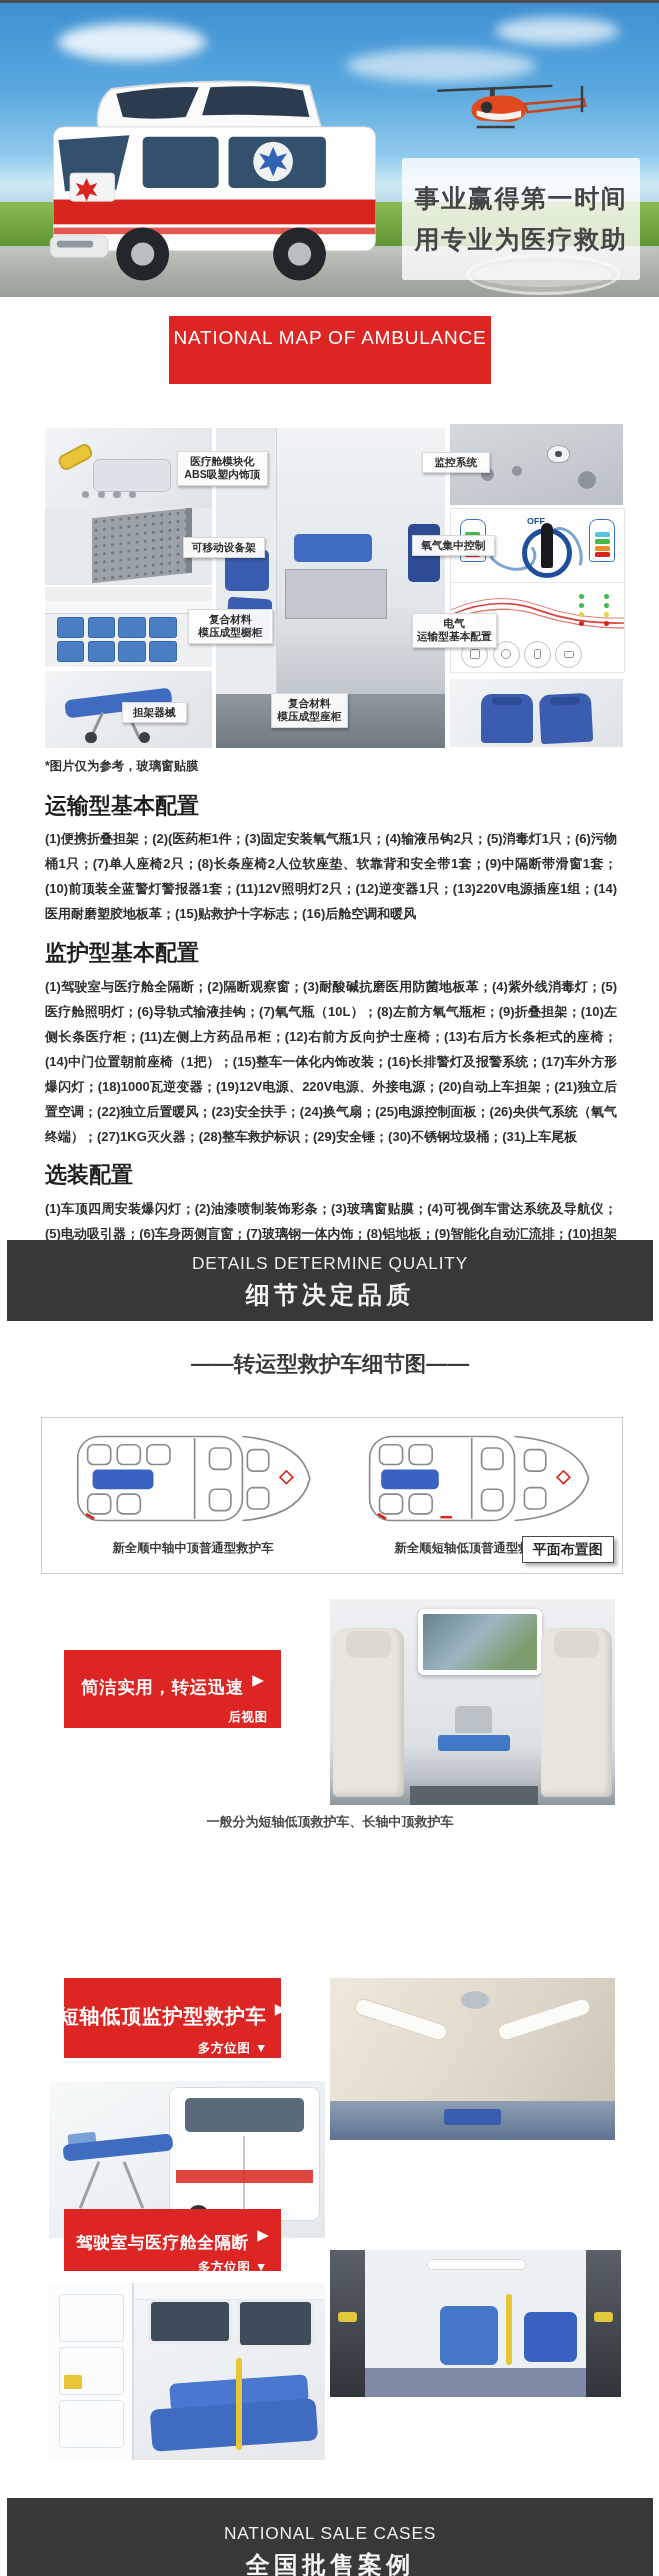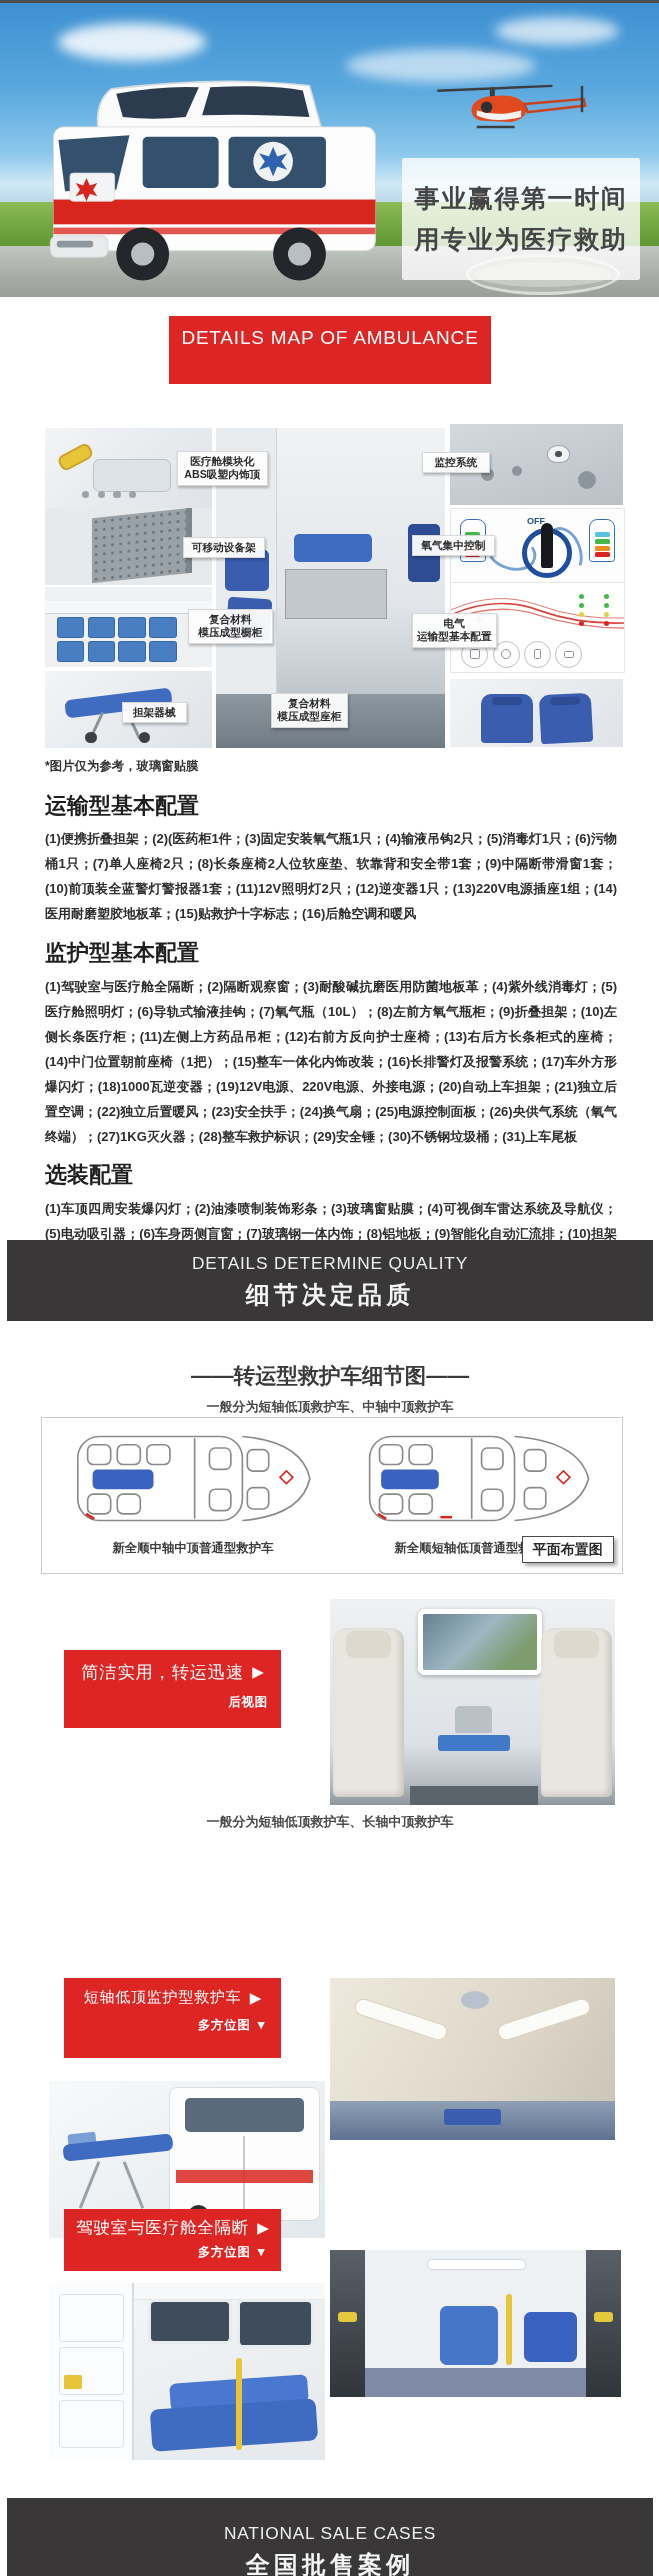--- a/index.html
+++ b/index.html
@@ -93,33 +93,33 @@
 
   
   .darkbanner{margin:0 6.6px;height:81px;background:#393737;color:#f5f5f5;text-align:center;}
   .darkbanner .en{font-size:17.3px;letter-spacing:0.8px;padding-top:13px;font-weight:500;color:#eee;}
   .darkbanner .zh{font-size:24px;font-weight:800;letter-spacing:4.1px;margin-top:5px;}
   .darkbanner.tall{height:106px;}
   .darkbanner.tall .en{padding-top:25px;}
 
   
   .transfer{width:660px;height:278px;position:relative;}
-  .line-heading{font-size:21.4px;font-weight:800;color:#3a3a3a;text-align:center;margin:0;padding-top:40px;}
+  .line-heading{font-size:21.4px;font-weight:800;color:#3a3a3a;text-align:center;margin:0;padding-top:28px;}
   .sub-heading{font-size:13px;font-weight:600;color:#4a4a4a;text-align:center;margin:8.2px 0 0;}
   .plan-panel{position:absolute;left:41px;top:96px;width:580px;height:155px;border:0.8px solid #ccc;background:#fff;}
   .plan{position:absolute;top:6.6px;width:272px;height:107px;}
   .plan-label{position:absolute;top:122px;width:272px;text-align:center;font-size:12.4px;font-weight:700;color:#3d3d3d;}
   .corner-chip{position:absolute;right:8.2px;bottom:10px;background:#fff;border:1.6px solid #4a4a4a;
                box-shadow:2.5px 2.5px 3.3px rgba(0,0,0,.3);padding:3.3px 10px;font-size:14px;font-weight:800;color:#2b2b2b;}
 
   
   .feature1{position:relative;width:660px;height:206px;}
   .redchip{position:absolute;background:#dd2523;color:#fff;box-sizing:border-box;padding:10px 13px 8.2px;}
   .redchip .title-row{display:flex;align-items:center;justify-content:center;gap:8.2px;white-space:nowrap;}
-  .redchip .t{font-size:17.3px;font-weight:400;letter-spacing:0.8px;}
+  .redchip .t{font-size:17.3px;font-weight:700;letter-spacing:0.8px;margin-top:15px;}
   .redchip .arr{font-size:15px;}
   .redchip .sub-row{text-align:right;font-size:12.4px;font-weight:700;margin-top:10px;letter-spacing:0.8px;}
   .monitor-head{width:660px;height:136px;}
   .monitor-head .line-heading{padding-top:49px;}
   .feature-grid{position:relative;width:660px;height:549px;}
 
   
   .rv-window{position:absolute;left:31%;top:5%;width:40%;height:27%;border:5px solid #fff;border-radius:6.6px;
              background:linear-gradient(135deg,#66808f 0%,#9db6c2 45%,#7d9d6e 80%);box-shadow:0 1.6px 4.1px rgba(0,0,0,.25);}
   .rv-seat{position:absolute;bottom:4%;width:25%;height:82%;background:#e9e6df;border-radius:13px 13px 5px 5px;
@@ -210,21 +210,21 @@
 
     <div class="slogan-box">
       <div>事业赢得第一时间</div>
       <div>用专业为医疗救助</div>
     </div>
     <div class="hero-topline"></div>
   </section>
 
   <section style="height:87px;">
     <div class="redbanner">
-      <div class="en">DETAILS MAP OF AMBULANCE</div>
+      <div class="en">NATIONAL MAP OF AMBULANCE</div>
     </div>
   </section>
 
   <section class="collage">
 
     <div class="photo" style="left:45px;top:25px;width:167px;height:80px;">
       <div class="handle-y"></div>
       <div class="vent"></div>
       <div class="dotrow"><i></i><i></i><i></i><i></i></div>
     </div>
@@ -374,21 +374,20 @@
     <p>(1)车顶四周安装爆闪灯；(2)油漆喷制装饰彩条；(3)玻璃窗贴膜；(4)可视倒车雷达系统及导航仪；(5)电动吸引器；(6)车身两侧盲窗；(7)玻璃钢一体内饰；(8)铝地板；(9)智能化自动汇流排；(10)担架平台；(11)铲式担架</p>
   </section>
 
   <div class="darkbanner">
     <div class="en">DETAILS DETERMINE QUALITY</div>
     <div class="zh">细节决定品质</div>
   </div>
 
   <section class="transfer">
     <h2 class="line-heading">——转运型救护车细节图——</h2>
-    <p class="sub-heading">一般分为短轴低顶救护车、中轴中顶救护车</p>
 
     <div class="plan-panel">
       <svg class="plan" style="left:15px;" viewBox="0 0 300 130">
         <g stroke="#8a8a8a" fill="none" stroke-width="2">
           <rect x="10" y="14" width="200" height="102" rx="26"></rect>
           <path d="M210 14 Q282 20 292 65 Q282 110 210 116"></path>
           <line x1="152" y1="16" x2="152" y2="114"></line>
           <rect x="22" y="24" width="28" height="24" rx="7"></rect>
           <rect x="58" y="24" width="28" height="24" rx="7"></rect>
           <rect x="94" y="24" width="28" height="24" rx="7"></rect>
@@ -451,21 +450,21 @@
   </section>
 
   <section class="monitor-head">
     <p class="sub-heading">一般分为短轴低顶救护车、长轴中顶救护车</p>
   </section>
 
   <section class="feature-grid">
 
     <div class="redchip" style="left:64px;top:29px;width:217px;height:80px;">
       <div class="title-row">
-        <span class="t" style="font-size:15px;">短轴低顶监护型救护车</span>
+        <span class="t" style="font-size:20px;">短轴低顶监护型救护车</span>
         <span class="arr">▶</span>
       </div>
       <div class="sub-row">
         <span>多方位图</span>
         <span>▼</span>
       </div>
     </div>
 
     <div class="photo" style="left:330px;top:29px;width:285px;height:162px;background:linear-gradient(120deg,#efe9dd,#ddd6c8 60%,#c9c3b4);">
       <div class="cv-bar" style="left:8%;top:20%;transform:rotate(18deg);"></div>

